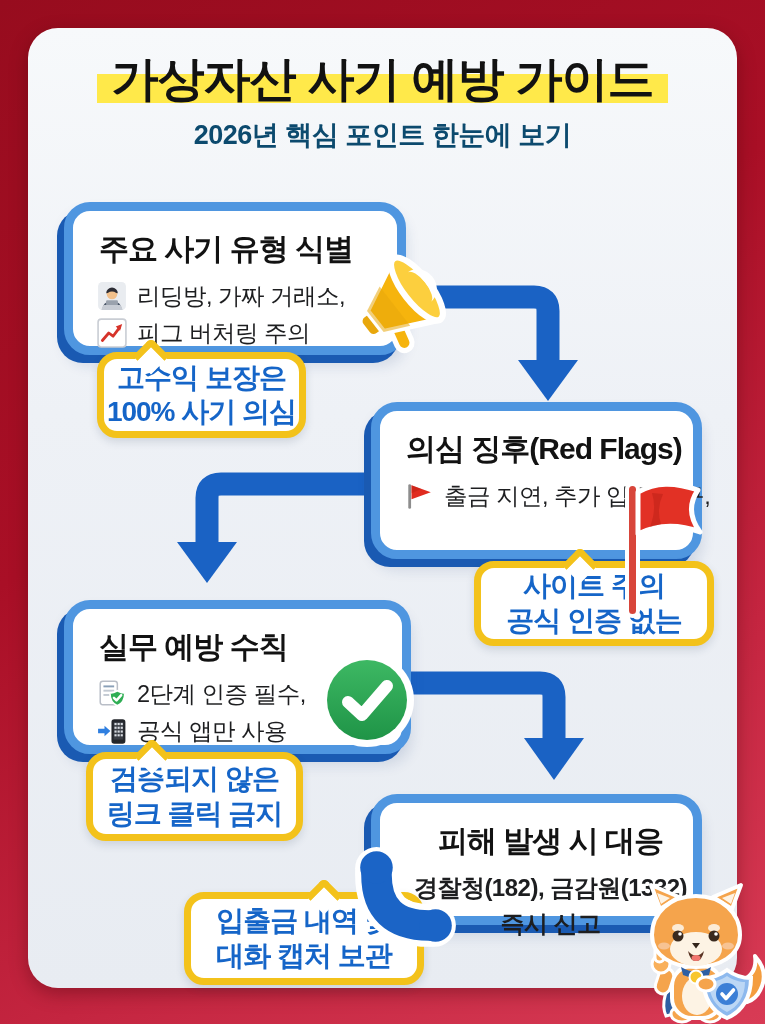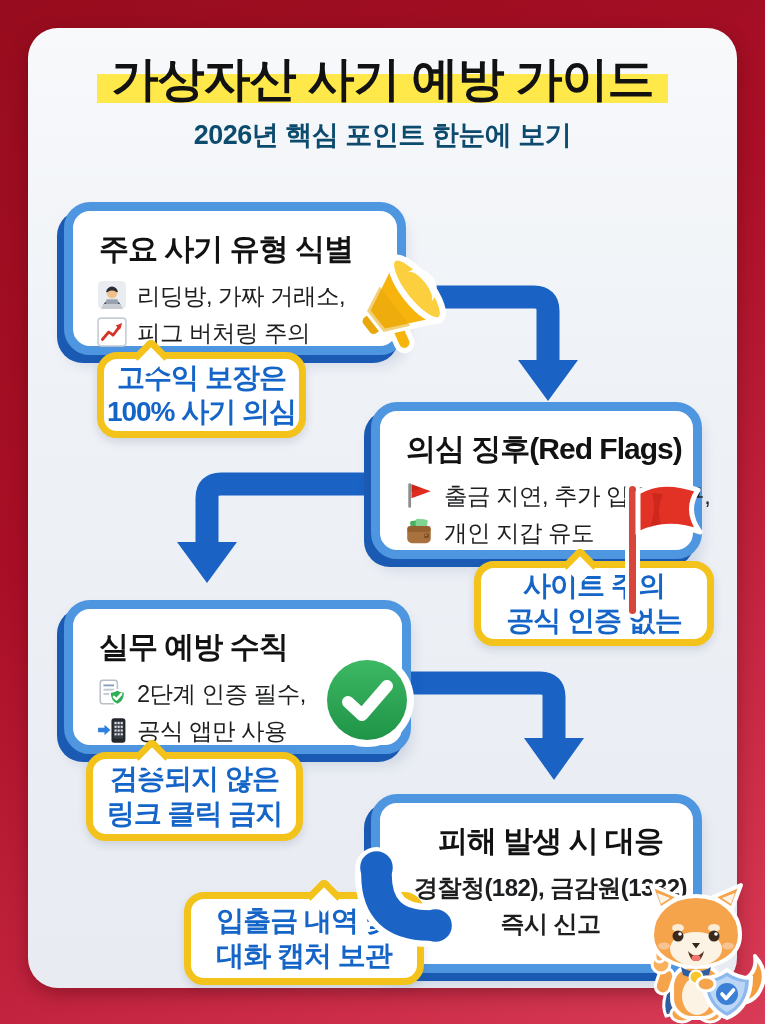--- a/index.html
+++ b/index.html
@@ -32,24 +32,24 @@
 
   .flow-box {
     position:absolute; background:#ffffff;
     border:9px solid #4f96e0; border-radius:26px;
     box-shadow:-7px 8px 0 #1a5ab2, 0 10px 14px rgba(30,60,120,.15);
     padding:16px 20px 14px 24px; z-index:2;
   }
   #box1 { left:64px;  top:202px; width:342px; height:153px; }
   #box2 { left:371px; top:402px; width:331px; height:157px; }
   #box3 { left:64px;  top:600px; width:347px; height:154px; }
-  #box4 { left:371px; top:794px; width:331px; height:179px; text-align:center; padding:16px 16px 12px 44px; }
+  #box4 { left:371px; top:794px; width:331px; height:131px; text-align:center; padding:16px 16px 12px 44px; }
   .box-heading { font-size:30px; font-weight:900; color:#121212; letter-spacing:-1px; margin:2px 0 10px 2px; white-space:nowrap; }
   #box4 .box-heading { margin-left:0; }
-  .box-item { display:flex; gap:10px; margin-top:5px; }
+  .box-item { display:flex; align-items:center; gap:10px; margin-top:5px; }
   .item-text { font-size:23.5px; font-weight:500; color:#1d1e20; letter-spacing:-0.5px; white-space:nowrap; }
   #box4 .box-item { justify-content:center; gap:0; margin-top:4px; }
   #box4 .item-text { font-size:24px; font-weight:600; }
   .mini-icon { width:30px; height:30px; flex:0 0 30px; display:inline-flex; }
   .mini-icon svg { width:100%; height:100%; }
 
   .bubble {
     position:absolute; background:#fff;
     border:7px solid #f3c21b; border-radius:20px;
     display:flex; flex-direction:column; justify-content:center; align-items:center;
@@ -133,33 +133,20 @@
     <h2 class="box-heading">의심 징후(Red Flags)</h2>
     <div class="box-item">
       <span class="mini-icon">
         <svg viewBox="0 0 28 28">
             <rect x="4" y="3" width="2.6" height="23" rx="1.3" fill="#8d8d8d"></rect>
             <polygon points="7,4 25,10.5 7,17" fill="#e02b1f"></polygon>
             <polygon points="7,4 16,7.5 7,11.5" fill="#b81e12" opacity=".45"></polygon>
           </svg>
       </span>
       <span class="item-text">출금 지연, 추가 입금 요구,</span>
-    </div>
-    <div class="box-item">
-      <span class="mini-icon">
-        <svg viewBox="0 0 28 28">
-            <rect x="6" y="3" width="14" height="8" rx="1.5" fill="#46b05e" transform="rotate(-8 13 7)"></rect>
-            <rect x="11" y="2" width="11" height="7" rx="1.5" fill="#7fd492" transform="rotate(7 16 5)"></rect>
-            <rect x="3" y="8.5" width="22" height="16" rx="4.5" fill="#a8713d"></rect>
-            <rect x="3" y="8.5" width="22" height="5.5" rx="2.7" fill="#94602f"></rect>
-            <circle cx="21" cy="17.5" r="2.4" fill="#7c4f26"></circle>
-            <circle cx="20.4" cy="16.9" r="0.8" fill="#c59a6b"></circle>
-          </svg>
-      </span>
-      <span class="item-text">개인 지갑 유도</span>
     </div>
   </section>
 
   <section class="flow-box" id="box3">
     <h2 class="box-heading">실무 예방 수칙</h2>
     <div class="box-item">
       <span class="mini-icon">
         <svg viewBox="0 0 28 28">
             <rect x="3" y="2" width="16" height="22" rx="2.5" fill="#fff" stroke="#b9bec7" stroke-width="1.4"></rect>
             <rect x="6" y="6" width="10" height="1.8" fill="#8aa0b8"></rect>

